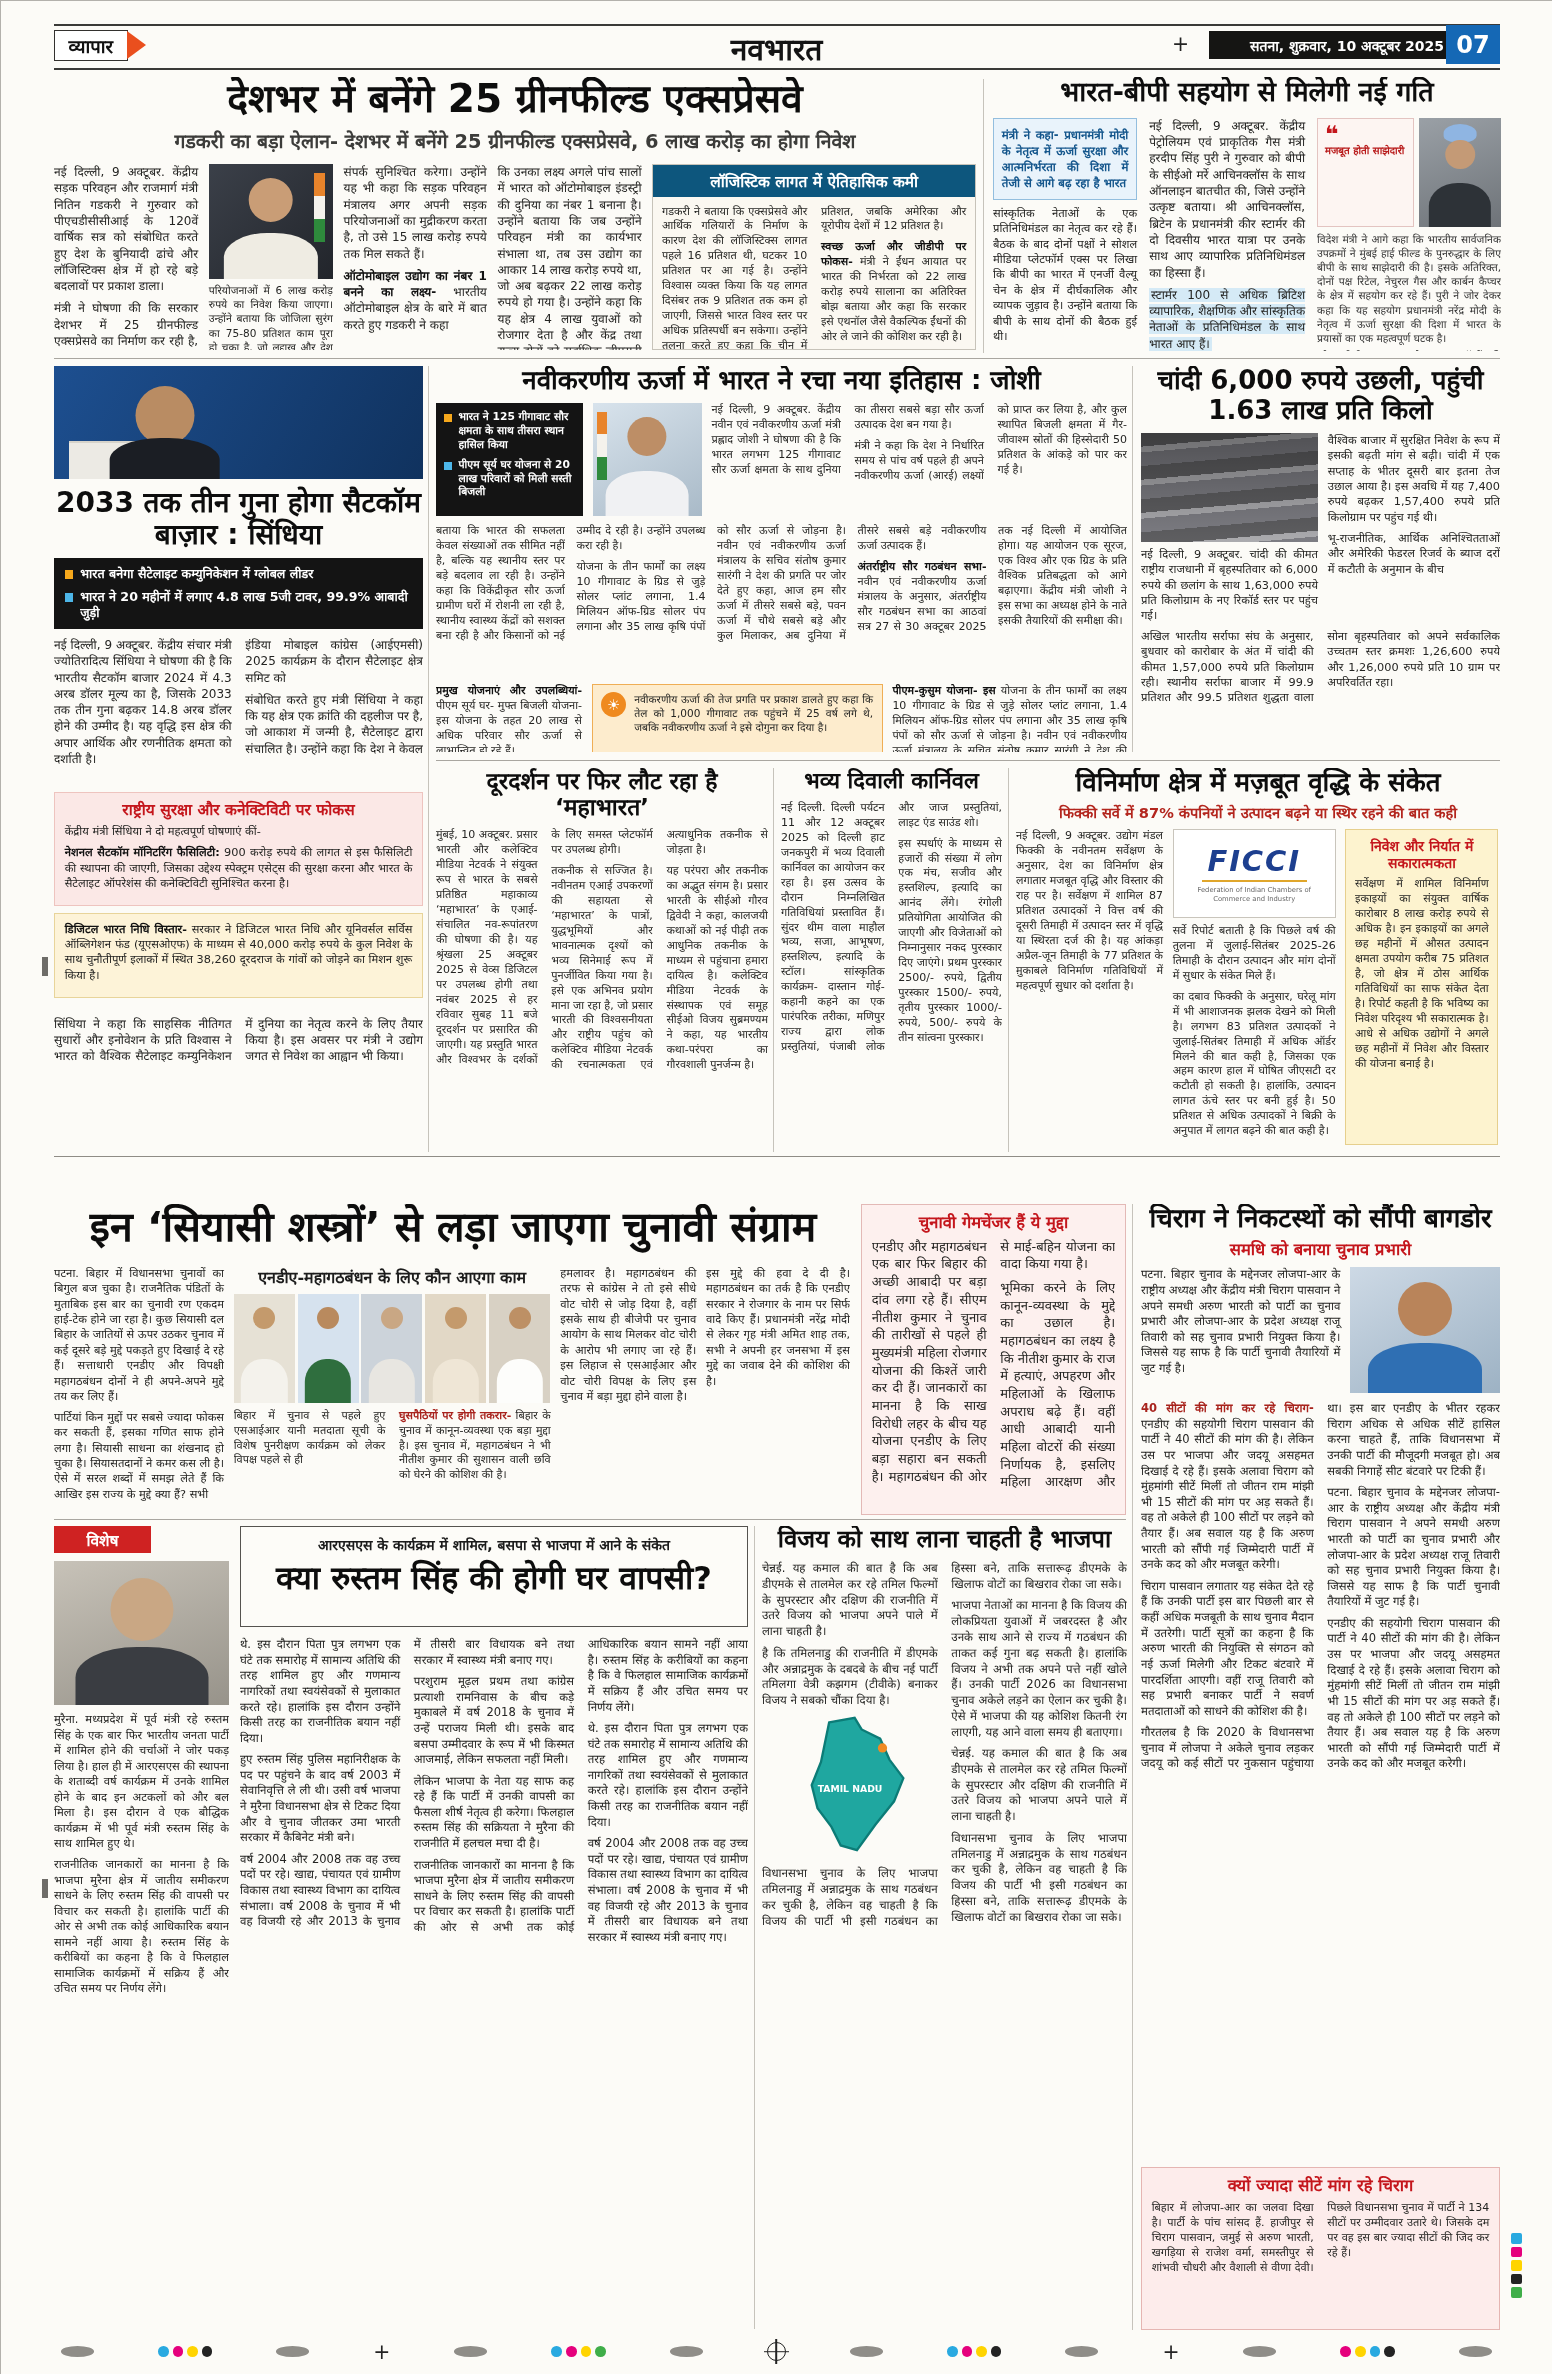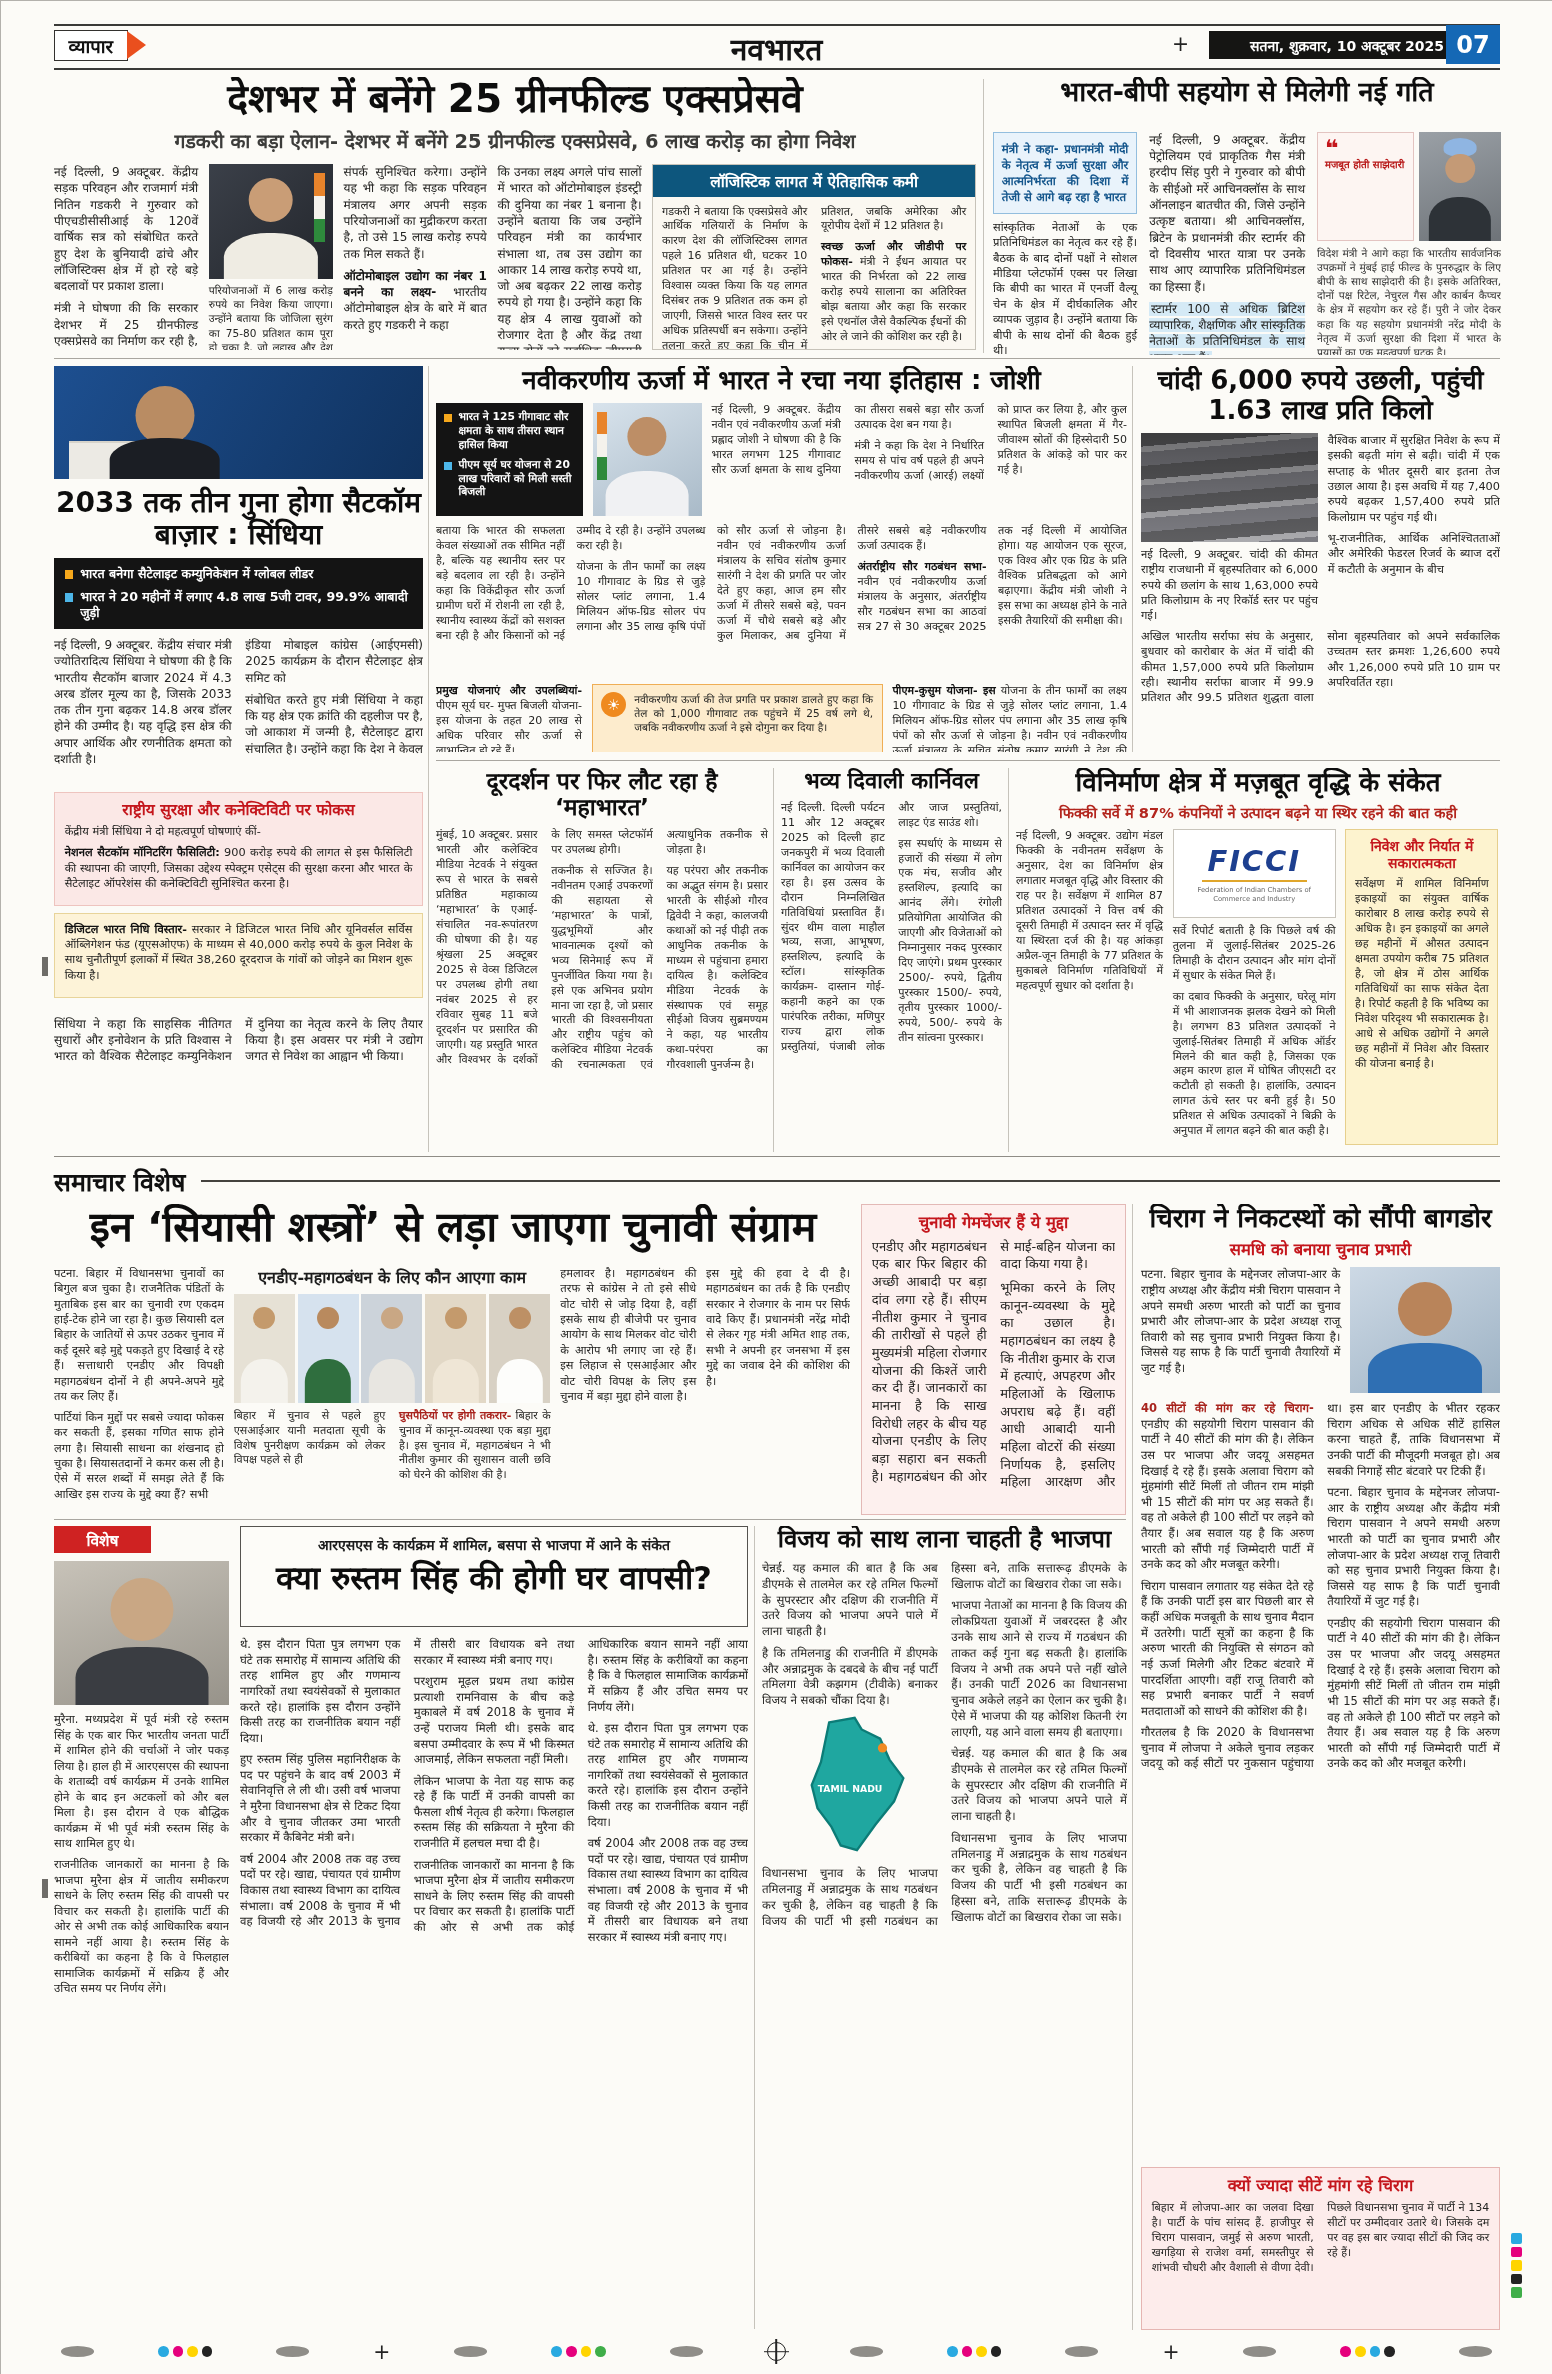--- a/index.html
+++ b/index.html
@@ -117,21 +117,21 @@
           <p><span class="hlte">मक्का से एथनॉल उत्पादन करके अतिरिक्त 45,000 करोड़ रुपये की आय प्राप्त की है।</span></p>
         </div>
       </div>
     </div>
   </div>
 
   <div class="vr" style="left:982px;top:78px;height:274px"></div>
 
   <div class="abs" style="left:992px;top:76px;width:508px;height:278px;overflow:hidden">
     <div class="hl ctr" style="font-size:27px">भारत-बीपी सहयोग से मिलेगी नई गति</div>
-    <div class="flexr" style="margin-top:24px;gap:12px;height:233px;overflow:hidden">
+    <div class="flexr" style="margin-top:10px;gap:12px;height:233px;overflow:hidden">
       <div style="width:146px">
         <div class="bluebox">मंत्री ने कहा- प्रधानमंत्री मोदी के नेतृत्व में ऊर्जा सुरक्षा और आत्मनिर्भरता की दिशा में तेजी से आगे बढ़ रहा है भारत</div>
         <div class="bt" style="margin-top:5.8px;font-size:11.3px">सांस्कृतिक नेताओं के एक प्रतिनिधिमंडल का नेतृत्व कर रहे हैं। बैठक के बाद दोनों पक्षों ने सोशल मीडिया प्लेटफॉर्म एक्स पर लिखा कि बीपी का भारत में एनर्जी वैल्यू चेन के क्षेत्र में दीर्घकालिक और व्यापक जुड़ाव है। उन्होंने बताया कि बीपी के साथ दोनों की बैठक हुई थी।</div>
       </div>
       <div class="bt" style="width:158px">
         <p>नई दिल्ली, 9 अक्टूबर. केंद्रीय पेट्रोलियम एवं प्राकृतिक गैस मंत्री हरदीप सिंह पुरी ने गुरुवार को बीपी के सीईओ मर्रे आचिनक्लॉस के साथ ऑनलाइन बातचीत की, जिसे उन्होंने उत्कृष्ट बताया। श्री आचिनक्लॉस, ब्रिटेन के प्रधानमंत्री कीर स्टार्मर की दो दिवसीय भारत यात्रा पर उनके साथ आए व्यापारिक प्रतिनिधिमंडल का हिस्सा हैं।</p>
         <p><span class="starmer">स्टार्मर 100 से अधिक ब्रिटिश व्यापारिक, शैक्षणिक और सांस्कृतिक नेताओं के प्रतिनिधिमंडल के साथ भारत आए हैं।</span></p>
       </div>
       <div style="width:184px">
         <div class="flexr" style="gap:4.9px">
@@ -301,24 +301,20 @@
         <div class="yellowbox">
           <div class="boxtitle">निवेश और निर्यात में सकारात्मकता</div>
           <div class="bt" style="font-size:11px">सर्वेक्षण में शामिल विनिर्माण इकाइयों का संयुक्त वार्षिक कारोबार 8 लाख करोड़ रुपये से अधिक है। इन इकाइयों का अगले छह महीनों में औसत उत्पादन क्षमता उपयोग करीब 75 प्रतिशत है, जो क्षेत्र में ठोस आर्थिक गतिविधियों का साफ संकेत देता है। रिपोर्ट कहती है कि भविष्य का निवेश परिदृश्य भी सकारात्मक है। आधे से अधिक उद्योगों ने अगले छह महीनों में निवेश और विस्तार की योजना बनाई है।</div>
         </div>
       </div>
     </div>
   </div>
 
   <div class="rule" style="left:53px;top:1155px;width:1446px;height:1px;background:#8f8c86"></div>
 
-  <div class="abs flexr" style="left:53px;top:1163px;width:1446px;align-items:center;gap:15.5px">
-    <span style="font-size:25px;font-weight:700;color:#101010">समाचार विशेष</span>
-    <span style="flex:1;height:1.9px;background:#44423e"></span>
-  </div>
 
   <div class="abs" style="left:53px;top:1203px;width:1072px;height:312px;overflow:hidden">
     <div class="hl ctr" style="width:798px;font-size:41px">इन ‘सियासी शस्त्रों’ से लड़ा जाएगा चुनावी संग्राम</div>
     <div class="abs flexr" style="left:0;top:62px;width:796px;height:248px;gap:9.7px;overflow:hidden">
       <div class="bt" style="width:170px;font-size:11.3px">
         <p>पटना. बिहार में विधानसभा चुनावों का बिगुल बज चुका है। राजनैतिक पंडितों के मुताबिक इस बार का चुनावी रण एकदम हाई-टेक होने जा रहा है। कुछ सियासी दल बिहार के जातियों से ऊपर उठकर चुनाव में कई दूसरे बड़े मुद्दे पकड़ते हुए दिखाई दे रहे हैं। सत्ताधारी एनडीए और विपक्षी महागठबंधन दोनों ने ही अपने-अपने मुद्दे तय कर लिए हैं।</p>
         <p>पार्टियां किन मुद्दों पर सबसे ज्यादा फोकस कर सकती हैं, इसका गणित साफ होने लगा है। सियासी साधना का शंखनाद हो चुका है। सियासतदानों ने कमर कस ली है। ऐसे में सरल शब्दों में समझ लेते हैं कि आखिर इस राज्य के मुद्दे क्या हैं? सभी</p>
       </div>
       <div style="width:317px">
         <div class="ctr" style="font-size:16px;font-weight:700">एनडीए-महागठबंधन के लिए कौन आएगा काम</div>

